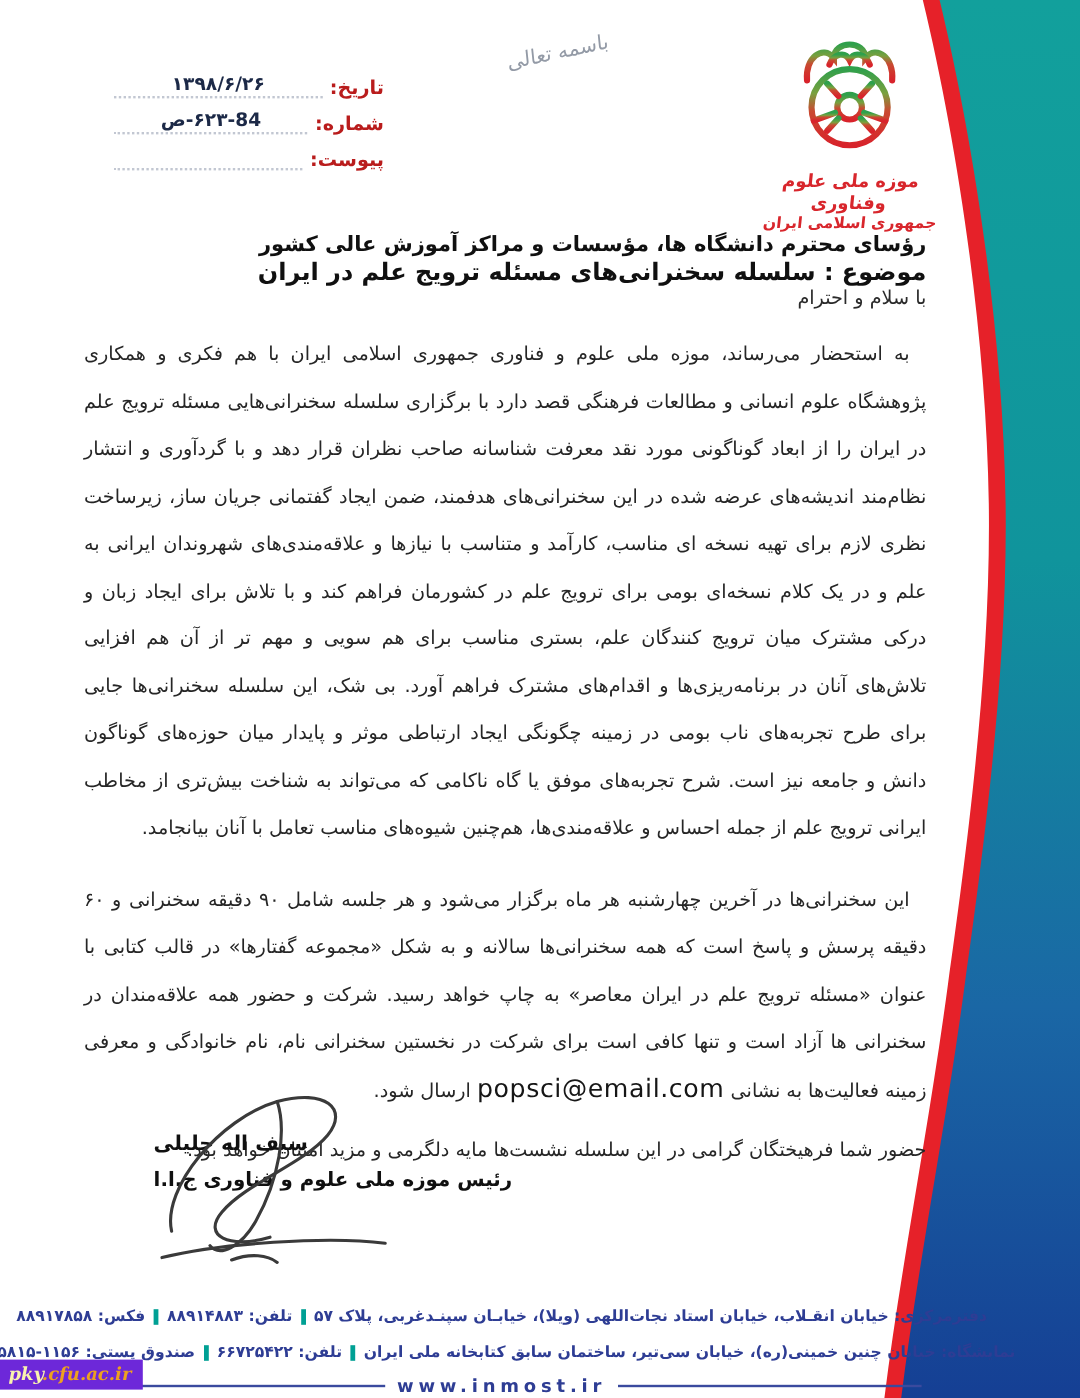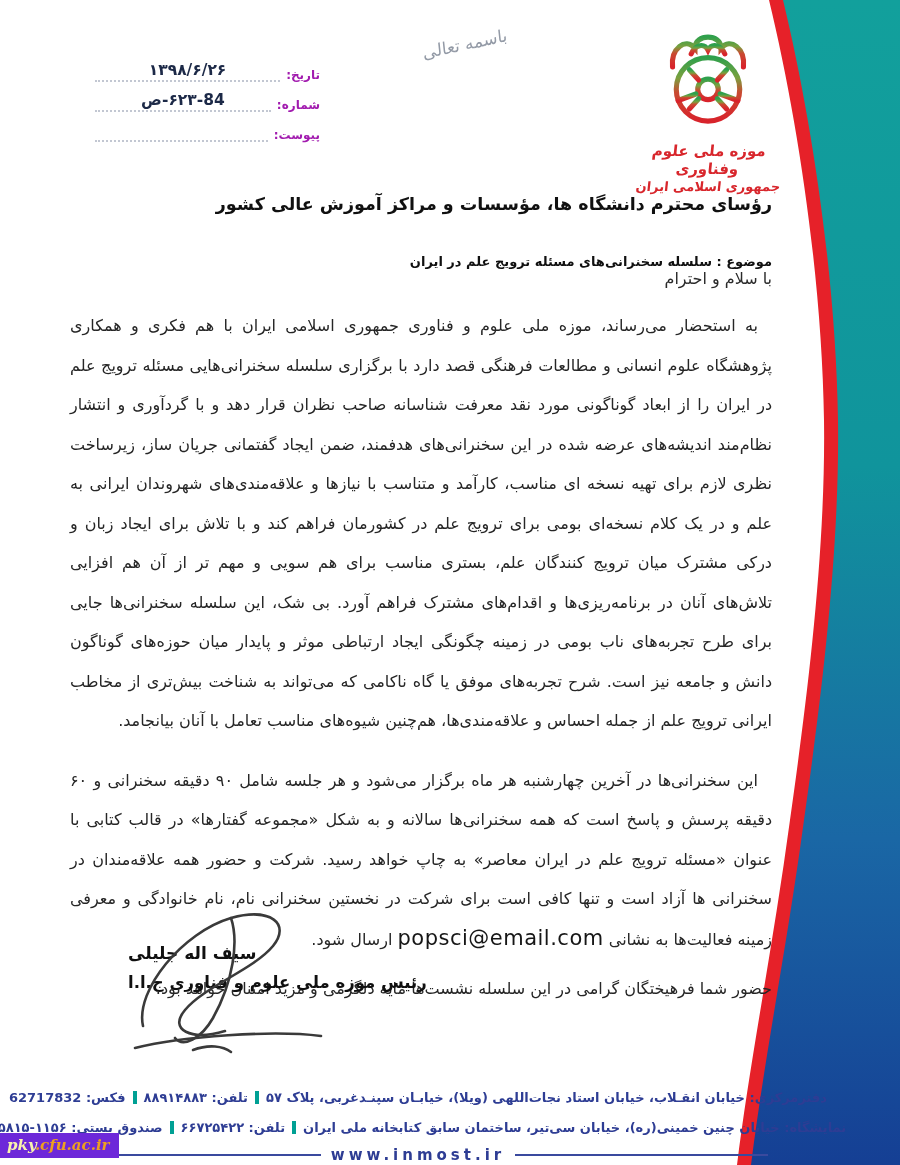--- a/index.html
+++ b/index.html
@@ -11,37 +11,37 @@
     font-family:"DejaVu Sans", sans-serif;
     overflow:hidden;
     color:#222;
   }
   
   .ribbon-svg { position:absolute; top:0; left:0; width:900px; height:1165px; pointer-events:none; }
 
   
   .fields { position:absolute; top:52px; left:95px; width:225px; direction:rtl; }
   .field-row { display:flex; align-items:flex-end; height:30px; }
-  .field-label { font-size:12px; font-weight:bold; color:#a21caf; padding-left:6px; white-space:nowrap; }
+  .field-label { font-size:16px; font-weight:bold; color:#b91c1c; padding-left:6px; white-space:nowrap; }
   .dotline { flex:1; border-bottom:2px dotted #c2c7d2; text-align:center;
              font-weight:bold; font-size:15.5px; color:#1c2947; padding-bottom:1px; line-height:1.1; }
 
   
   .basmala { position:absolute; top:34px; left:400px; width:130px; text-align:center;
              color:#939aa6; font-size:17px; transform:rotate(-12deg) skewX(-6deg); }
 
   
   .logo-block { position:absolute; top:24px; left:618px; width:180px; text-align:center; }
   .logo-text1 { color:#d8262c; font-weight:bold; font-size:15px; margin-top:2px; transform:skewX(-6deg); }
   .logo-text2 { color:#d8262c; font-weight:bold; font-size:13px; margin-top:1px; transform:skewX(-6deg); }
 
   
   .letter { position:absolute; top:194px; left:70px; width:702px; direction:rtl; text-align:right; }
   .addressee { font-size:17.5px; font-weight:bold; color:#101010; }
-  .subject   { font-size:13px;   font-weight:bold; color:#101010; margin-top:40px; }
+  .subject   { font-size:20px;   font-weight:bold; color:#101010; }
   .salutation{ font-size:16px; color:#2a2a2a; }
   .para { font-size:16px; color:#262626; line-height:39.5px; text-align:justify; text-indent:14px; }
   .para1 { margin-top:18px; }
   .para2 { margin-top:20px; }
   .closing { font-size:16px; color:#262626; margin-top:20px; text-align:right; }
   .email { direction:ltr; unicode-bidi:embed; font-size:21px; color:#161616; letter-spacing:0.5px; }
 
   
   .sig-block { position:absolute; top:938px; left:128px; width:300px; direction:rtl; text-align:left; }
   .sig-name  { font-size:17px; font-weight:bold; color:#101010; line-height:30px; }
@@ -152,21 +152,21 @@
   <div class="sig-name">سیف اله جلیلی</div>
   <div class="sig-title">رئیس موزه ملی علوم و فناوری ج.ا.ا</div>
 </div>
 
 <div class="footer">
   <div class="footer-line">
     <span>دفترمرکزی: خیابان انقـلاب، خیابان استاد نجات‌اللهی (ویلا)، خیابـان سپنـدغربی، پلاک ۵۷</span>
     <span class="sep"></span>
     <span>تلفن: ۸۸۹۱۴۸۸۳</span>
     <span class="sep"></span>
-    <span>فکس: 62717832</span>
+    <span>فکس: ۸۸۹۱۷۸۵۸</span>
   </div>
   <div class="footer-line">
     <span>نمایشگاه: خیابان چنین خمینی(ره)، خیابان سی‌تیر، ساختمان سابق کتابخانه ملی ایران</span>
     <span class="sep"></span>
     <span>تلفن: ۶۶۷۲۵۴۲۲</span>
     <span class="sep"></span>
     <span>صندوق پستی: ۱۱۵۶-۱۵۸۱۵</span>
   </div>
   <div class="site-line">
     <span class="site-rule"></span>

